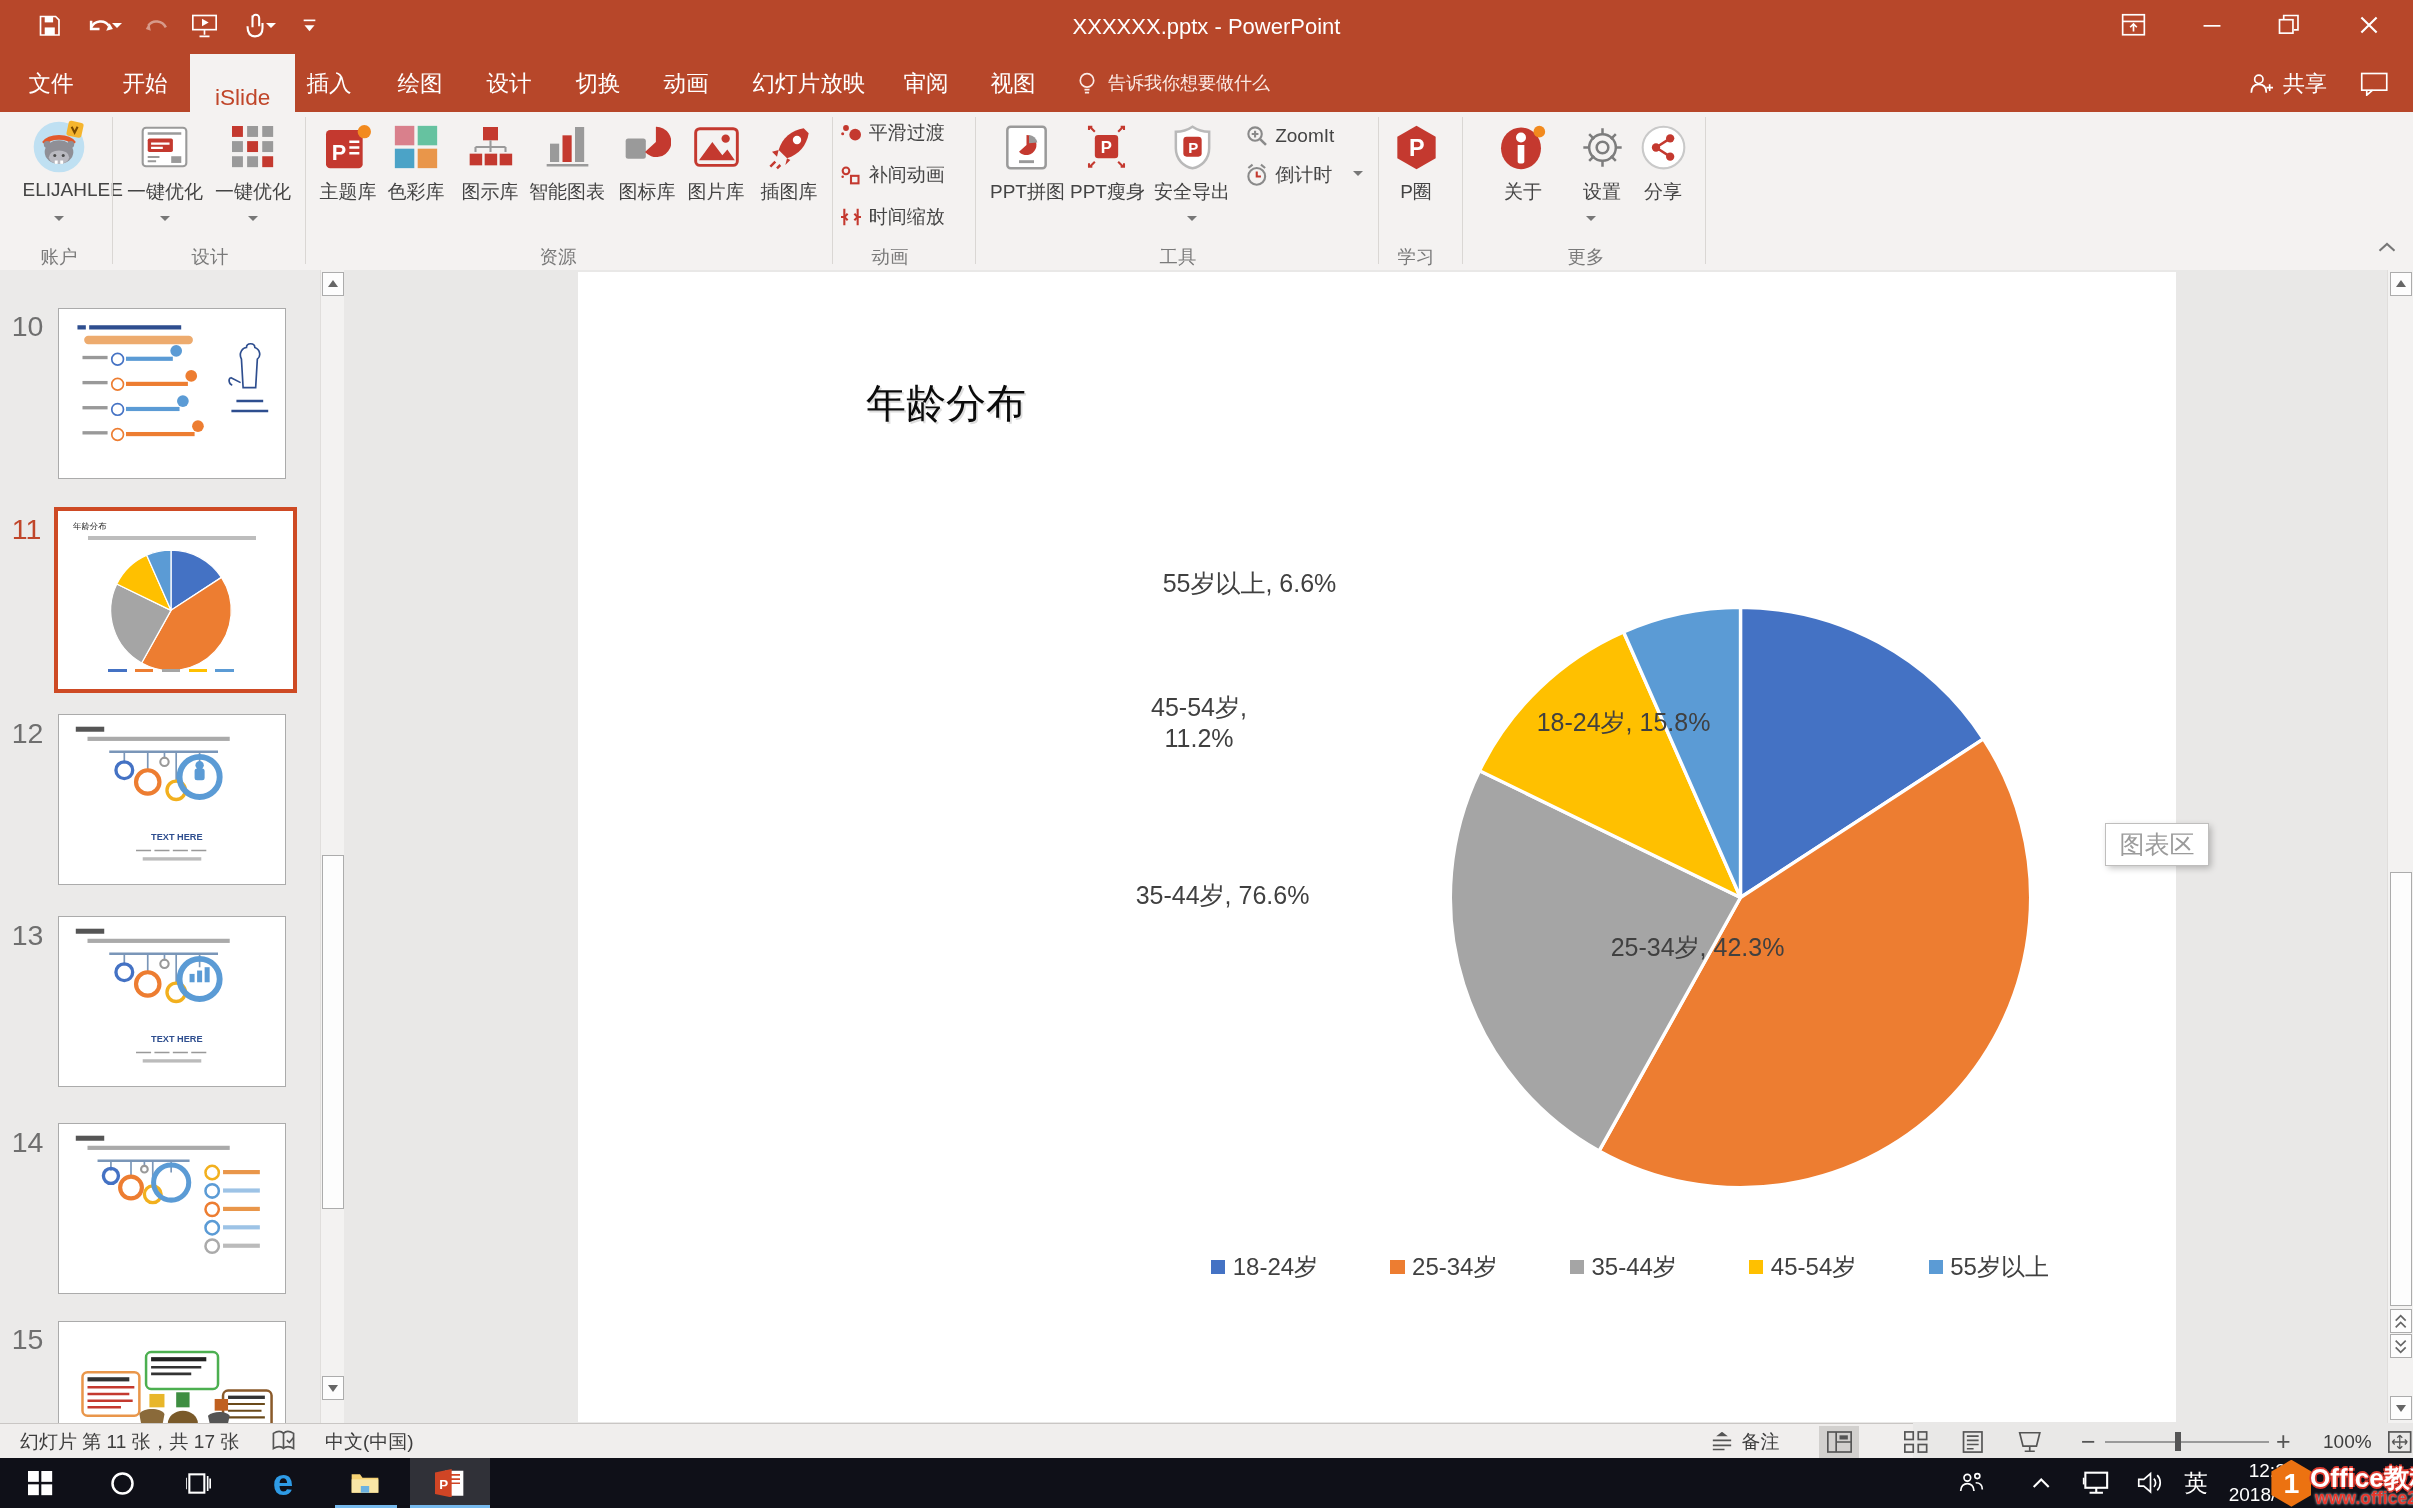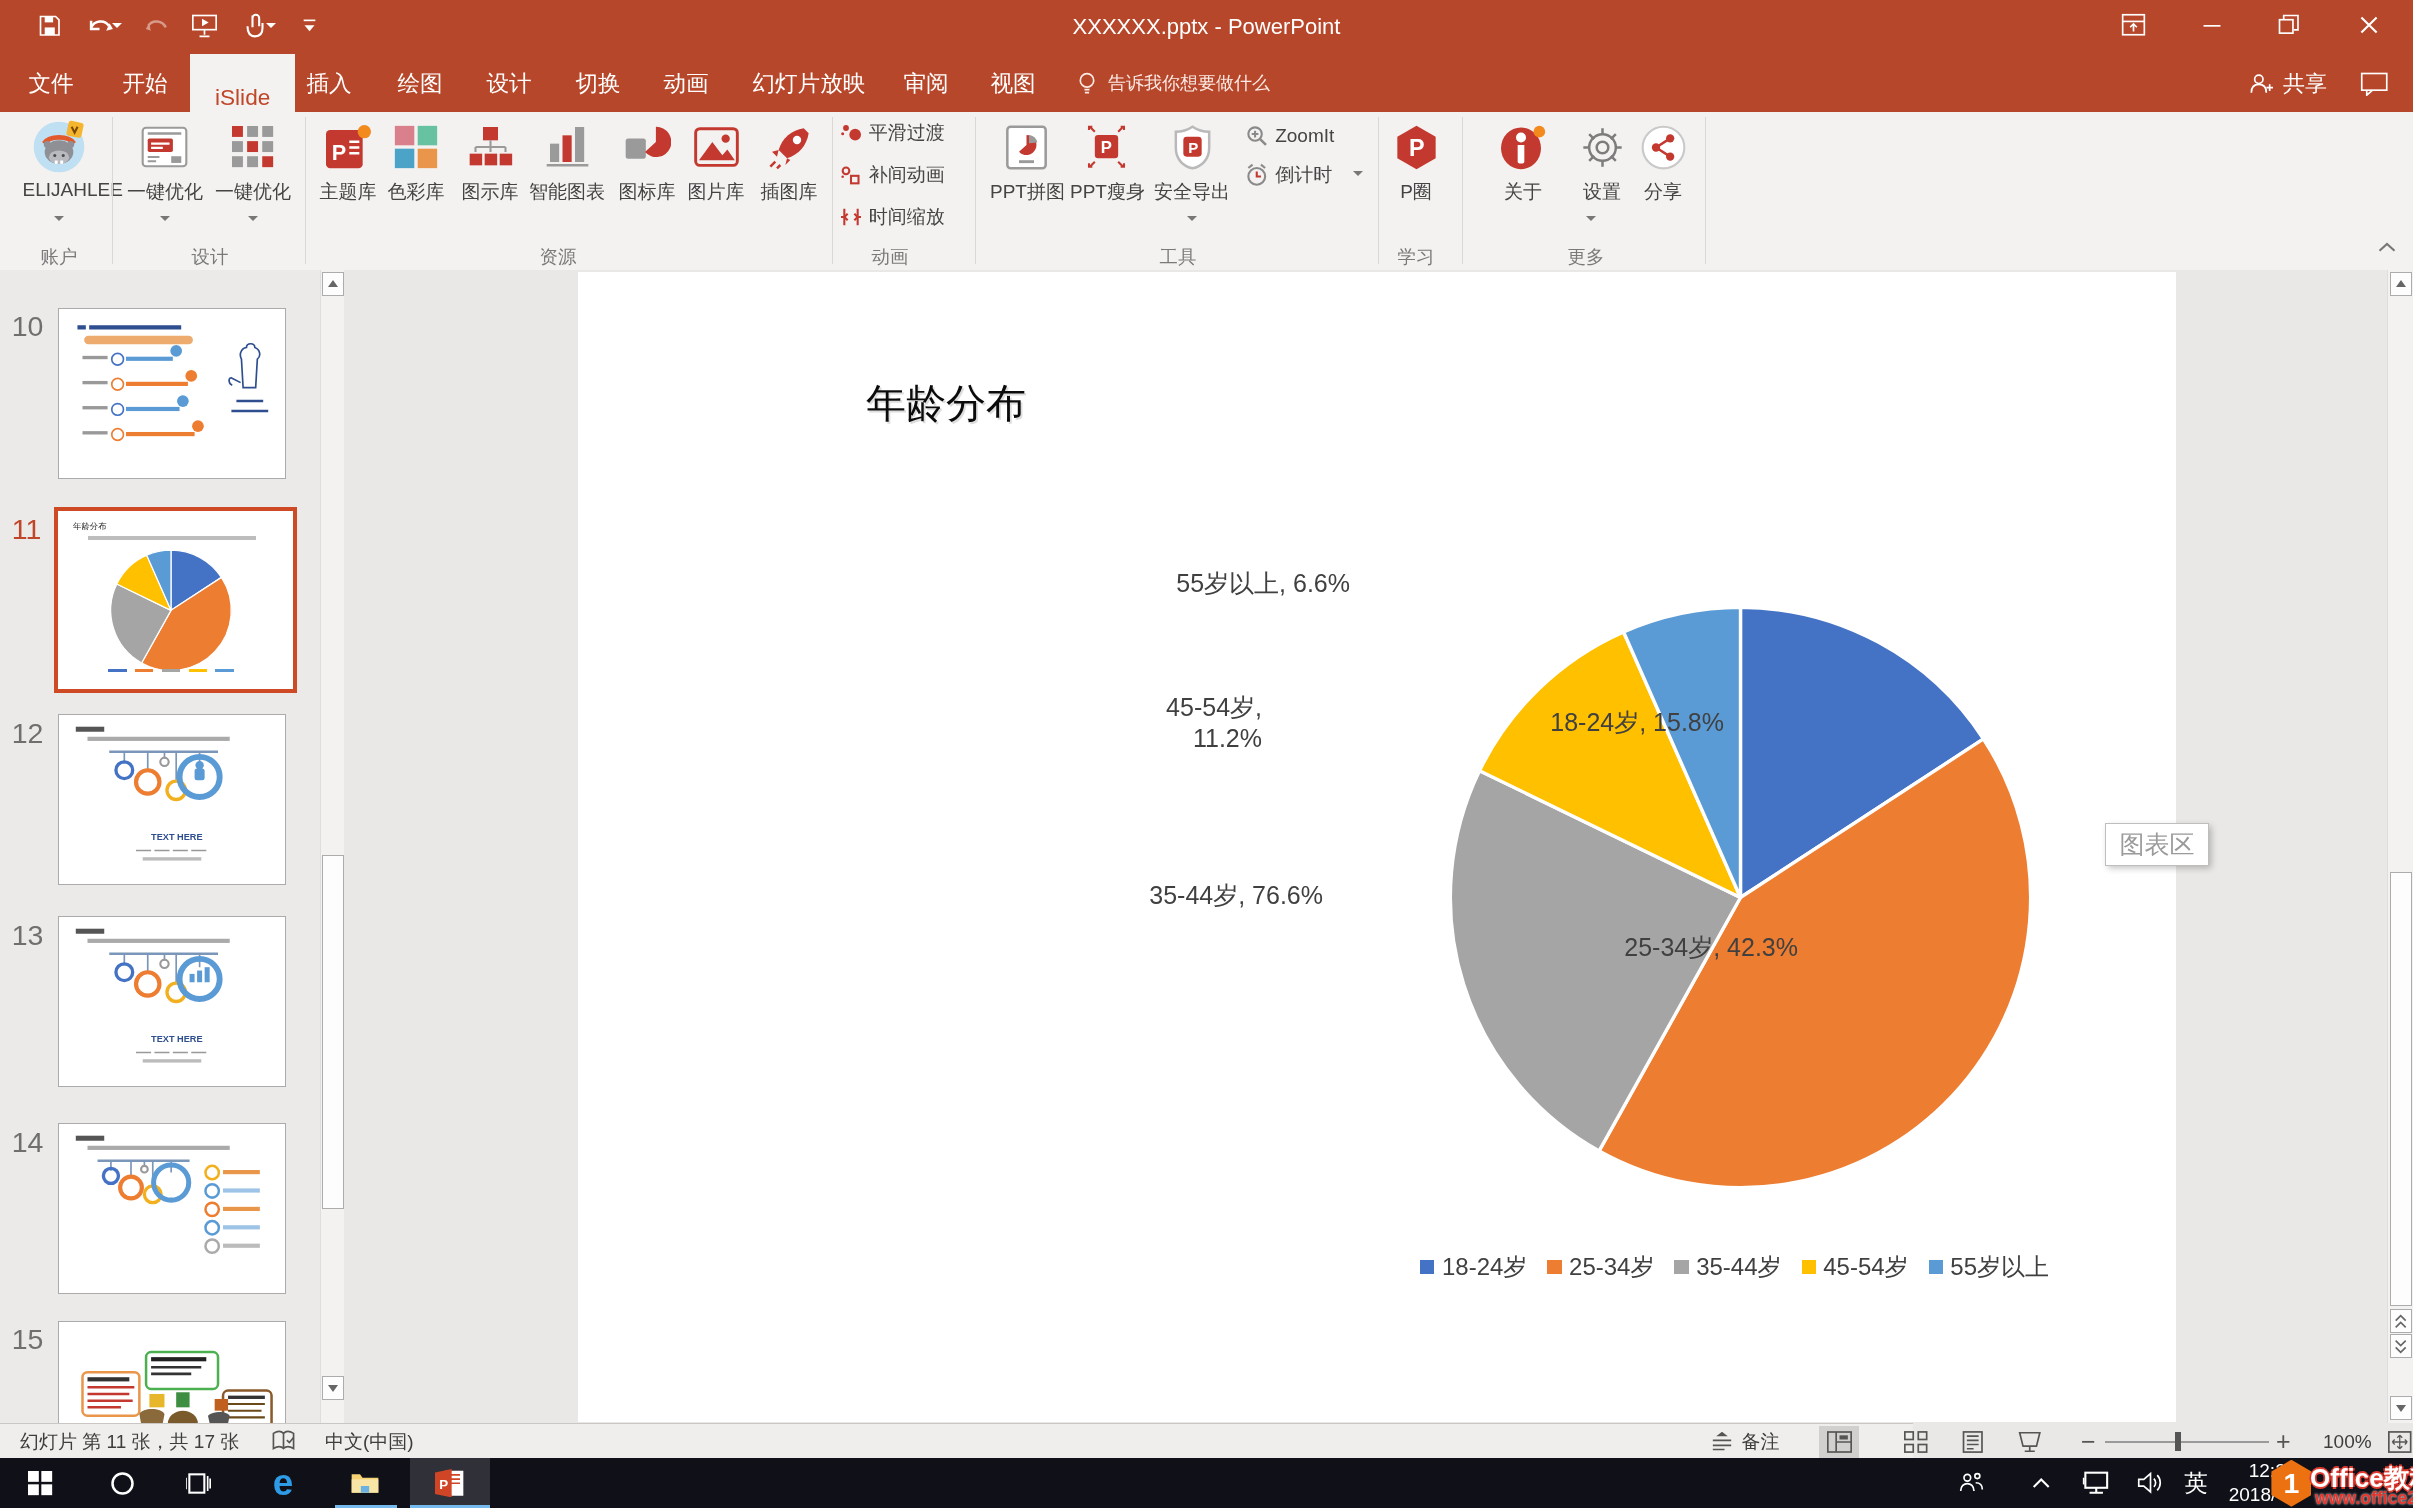--- a/index.html
+++ b/index.html
@@ -37,22 +37,22 @@
   .sc-arrow{position:absolute;left:1.7px;width:20px;height:22px;background:#FDFDFD;border:0.8px solid #ACACAC;display:flex;align-items:center;justify-content:center;}
   .tri-up{width:0;height:0;border-left:5.9px solid transparent;border-right:5.9px solid transparent;border-bottom:7.5px solid #666;}
   .tri-dn{width:0;height:0;border-left:5.9px solid transparent;border-right:5.9px solid transparent;border-top:7.5px solid #666;}
   .sc-thumb{position:absolute;left:1.7px;width:20px;background:#FDFDFD;border:0.8px solid #ACACAC;}
   
   #main{position:absolute;left:344px;top:270px;width:2069px;height:1153px;background:#E9E8E7;}
   #slide{position:absolute;left:234px;top:1.7px;width:1598px;height:1150px;background:#fff;}
   #slide-title{position:absolute;left:288px;top:104px;font-size:40px;color:#0b0b0b;text-shadow:1.7px 1.7px 0 rgba(120,120,120,.25);}
   #slide-subtitle{position:absolute;left:397px;top:186px;font-size:33px;font-weight:bold;color:#0b0b0b;text-shadow:0.8px 1.7px 0 rgba(120,120,120,.22);}
   #main-pie{position:absolute;left:869px;top:332px;}
-  .plabel{position:absolute;font-size:25px;color:#404040;text-align:right;}
-  #legend{position:absolute;left:633px;top:979px;width:838px;display:flex;justify-content:flex-end;gap:20px;}
+  .plabel{position:absolute;font-size:25px;color:#404040;text-align:center;}
+  #legend{position:absolute;left:633px;top:979px;width:838px;display:flex;justify-content:space-between;gap:40px;}
   .legend-item{display:flex;align-items:center;gap:7.5px;font-size:24px;color:#404040;white-space:nowrap;}
   .legend-item .sq{width:14.2px;height:14.2px;display:inline-block;}
   #chart-tooltip{position:absolute;left:1761px;top:553px;background:#fff;border:0.8px solid #BFBEBD;color:#9b9b9b;
     font-size:25px;padding:4.2px 13.4px;box-shadow:3.4px 3.4px 6.7px rgba(0,0,0,.25);}
   #main-scroll{position:absolute;right:0;top:0;width:25px;height:1153px;background:#F3F2F1;border-left:0.8px solid #E0DEDC;}
   
   #statusbar{position:absolute;left:0;top:1423px;width:1913px;height:35px;background:#F0EEED;border-top:0.8px solid #C9C6C4;
     font-size:19px;color:#3d3d3d;}
   .sb{position:absolute;top:0;height:35px;display:flex;align-items:center;}
   .viewbtn{position:absolute;top:1.7px;width:40px;height:32px;display:flex;align-items:center;justify-content:center;}

